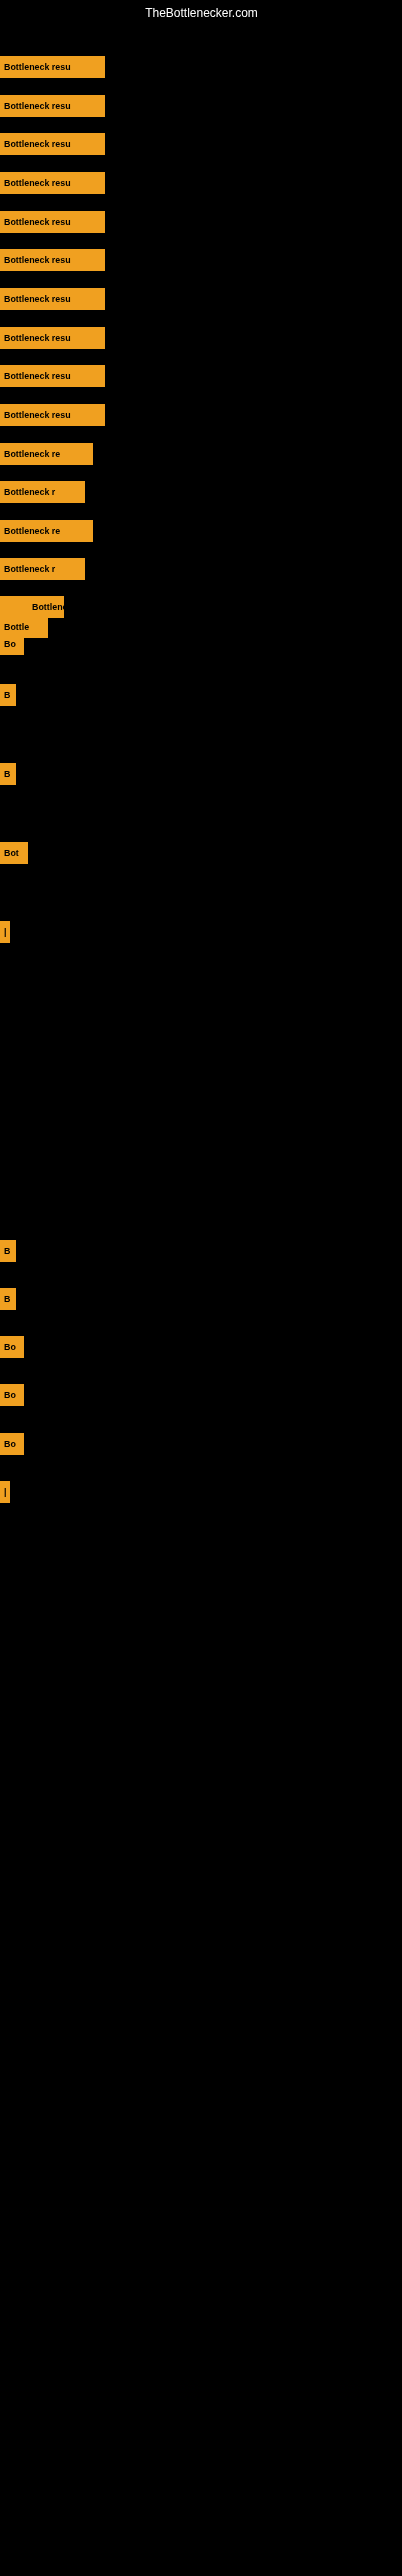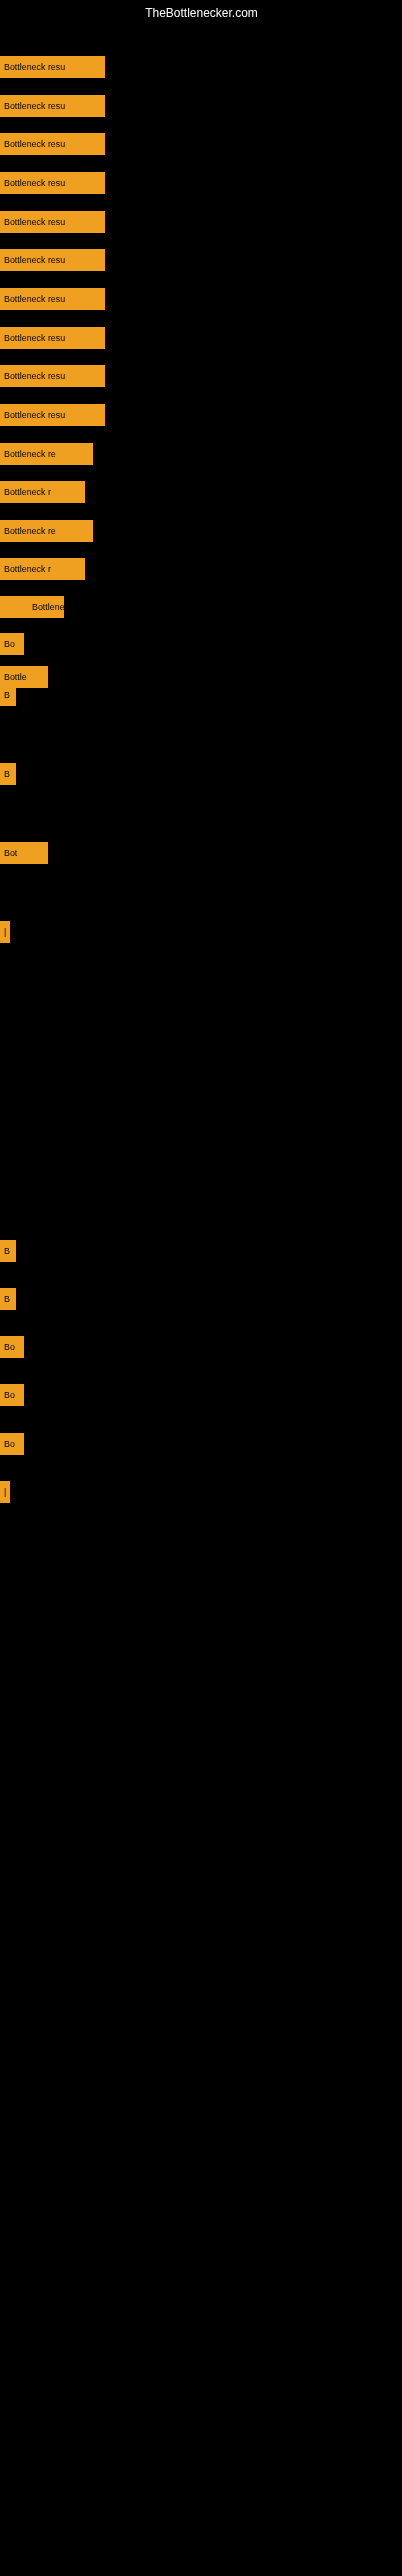--- a/index.html
+++ b/index.html
@@ -16,21 +16,21 @@
       text-align: center;
       padding: 6.4px 0 3.2px 0;
       width: 100%;
     }
     .bottleneck-item {
       position: absolute;
       left: 0;
       background-color: #f0a020;
       color: #000;
       font-size: 8.9px;
-      font-weight: normal;
+      font-weight: bold;
       padding: 2.4px 4px;
       white-space: nowrap;
       overflow: hidden;
       height: 22.5px;
       display: flex;
       align-items: center;
     }
   </style>
 </head>
 <body>
@@ -47,24 +47,24 @@
     <div class="bottleneck-item" style="top: 256px; width: 105px;">Bottleneck resu</div>
     <div class="bottleneck-item" style="top: 295px; width: 105px;">Bottleneck resu</div>
     <div class="bottleneck-item" style="top: 333px; width: 105px;">Bottleneck resu</div>
     <div class="bottleneck-item" style="top: 372px; width: 105px;">Bottleneck resu</div>
     <div class="bottleneck-item" style="top: 411px; width: 93px;">Bottleneck re</div>
     <div class="bottleneck-item" style="top: 449px; width: 85px;">Bottleneck r</div>
     <div class="bottleneck-item" style="top: 488px; width: 93px;">Bottleneck re</div>
     <div class="bottleneck-item" style="top: 526px; width: 85px;">Bottleneck r</div>
     <div class="bottleneck-item" style="top: 564px; width: 64px; padding-left: 32px;">Bottlene</div>
     <div class="bottleneck-item" style="top: 601px; width: 24px;">Bo</div>
-    <div class="bottleneck-item" style="top: 634px; width: 48px; text-align: right;">Bottle</div>
+    <div class="bottleneck-item" style="top: 584px; width: 48px; text-align: right;">Bottle</div>
     <div class="bottleneck-item" style="top: 652px; width: 16px;">B</div>
     <div class="bottleneck-item" style="top: 731px; width: 16px;">B</div>
-    <div class="bottleneck-item" style="top: 810px; width: 48px;">Bot</div>
+    <div class="bottleneck-item" style="top: 810px; width: 28px;">Bot</div>
     <div class="bottleneck-item" style="top: 889px; width: 9.7px;">|</div>
     <div class="bottleneck-item" style="top: 1208px; width: 16px;">B</div>
     <div class="bottleneck-item" style="top: 1256px; width: 16px;">B</div>
     <div class="bottleneck-item" style="top: 1304px; width: 24px;">Bo</div>
     <div class="bottleneck-item" style="top: 1352px; width: 24px;">Bo</div>
     <div class="bottleneck-item" style="top: 1401px; width: 24px;">Bo</div>
     <div class="bottleneck-item" style="top: 1449px; width: 9.7px;">|</div>
   </div>
 
 

